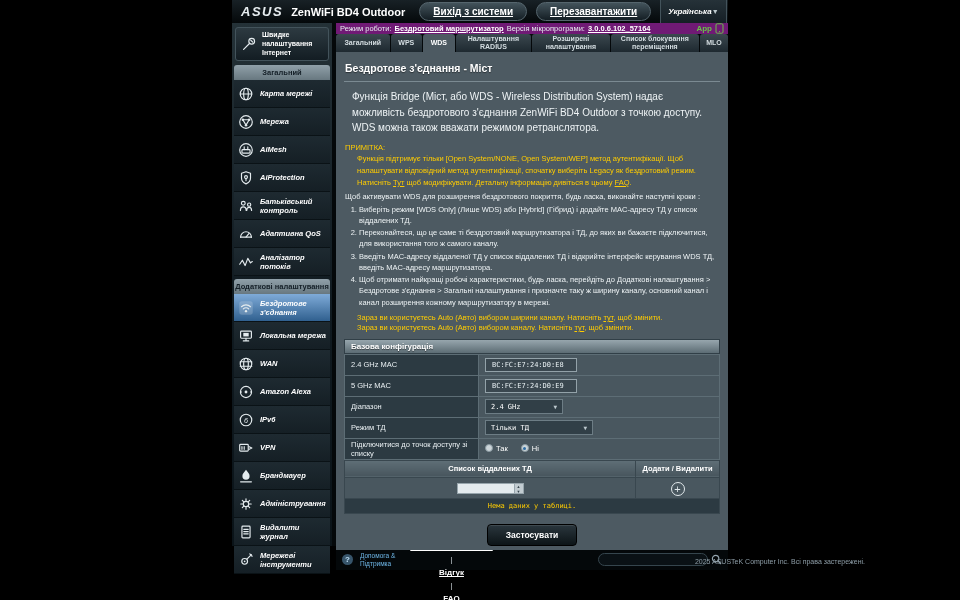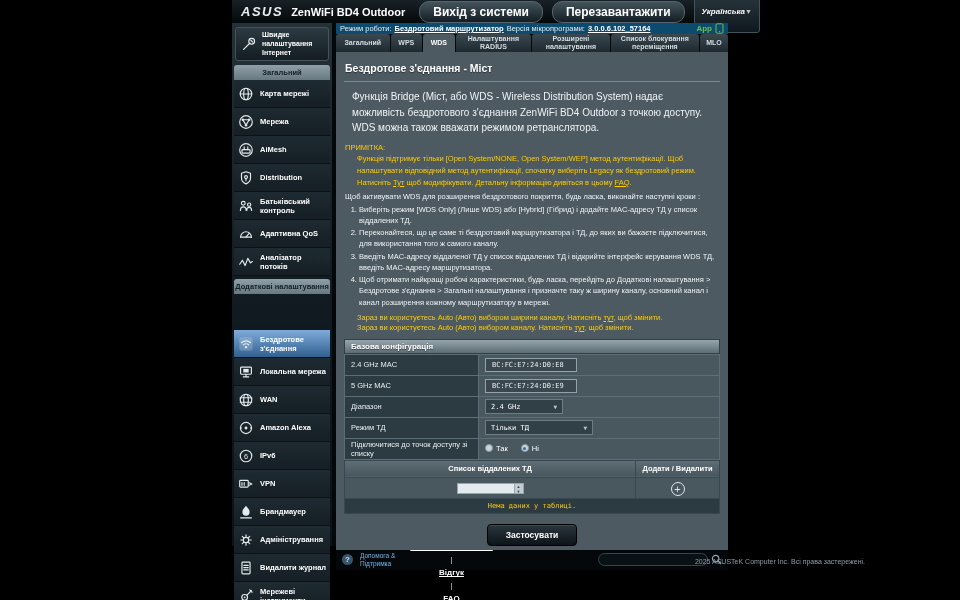--- a/index.html
+++ b/index.html
@@ -10,44 +10,44 @@
     position:relative;
     overflow:hidden;
   }
   .page { position:absolute; left:232px; top:0; width:496px; height:546px; background:#04080a; }
 
   
   .hdr1 { height:23px; display:flex; align-items:center; background:linear-gradient(#182126,#04080a); padding:0 5px; }
   .logo { font-style:italic; font-weight:800; font-size:13px; color:#e7edf0; letter-spacing:1.5px; margin:0 8px 0 4px; }
   .product { font-weight:bold; font-size:11px; color:#fff; margin-right:14px; white-space:nowrap; }
   .hbtn { background:linear-gradient(#43535b,#141e24); border:1px solid #55656d; border-radius:10px; color:#fff;
-          font-size:12px; font-weight:bold; padding:3px 13px; margin-right:9px; white-space:nowrap; cursor:pointer; }
+          font-size:10px; font-weight:bold; padding:3px 13px; margin-right:9px; white-space:nowrap; cursor:pointer;text-decoration:underline; }
   .lang { margin-left:auto; display:flex; align-items:center; justify-content:space-between; background:linear-gradient(#2c3940,#0f181e);
           border:1px solid #43535b; border-radius:3px; padding:16px 7px; width:104px; color:#fff; font-size:8px; font-weight:bold; cursor:pointer;font-style:italic; }
   .lang .chev { font-size:7px; color:#bcc8cd; }
 
   .mid { display:flex; height:523px; }
 
   
   .sidebar { width:100px; flex:none; background:linear-gradient(180deg,#243137 0%,#101a20 55%,#0a1318 100%); padding:2px 0 10px; }
   .qis { margin:2px 3px 4px; display:flex; align-items:center; gap:4px; background:linear-gradient(#2d3a41,#131d23);
          border:1px solid #43535b; border-radius:3px; padding:3px 4px; min-height:25px; cursor:pointer; }
   .qis-label { color:#fff; font-size:7px; font-weight:bold; line-height:1.25; }
   .side-sect { margin:3px 2px 0; background:linear-gradient(#90a0a9,#687880); border-radius:3px 3px 0 0; color:#141f27;
                font-weight:bold; font-size:7.5px; text-align:center; padding:3px 0; }
   .side-item { display:flex; align-items:center; gap:5px; padding:3px 3px; border-bottom:1px solid #0a1216;
-               background:linear-gradient(#1e2a31,#151f25); min-height:28px; cursor:pointer; margin:0 2px; }
+               background:linear-gradient(#1e2a31,#151f25); min-height:28px; cursor:pointer; margin:0 2px;font-style:italic; }
   .side-item .silbl { color:#fff; font-size:7.5px; font-weight:bold; line-height:1.2; }
-  .side-item.active { background:linear-gradient(#7fabd8,#30608f);margin-top:36px; }
+  .side-item.active { background:linear-gradient(#7fabd8,#30608f); }
   .cicn { width:18px; height:18px; flex:none; }
   .cicn svg { width:18px; height:18px; display:block; }
 
   
   .rcol { width:392px; margin-left:4px; display:flex; flex-direction:column; }
-  .hdr2 { height:20px; display:flex; align-items:center; font-size:7.5px; color:#e6edf0; background:#0c4a6e; padding:0 4px; gap:3px; }
+  .hdr2 { height:20px; display:flex; align-items:center; font-size:7.5px; color:#e6edf0; background:#701a75; padding:0 4px; gap:3px; }
   .hdr2 .lnk { font-weight:bold; text-decoration:underline; color:#fff; cursor:pointer; }
   .appbadge { margin-left:auto; display:flex; align-items:center; gap:3px; color:#6abf4b; font-size:8px; font-weight:bold; cursor:pointer; }
 
   .tabs { display:flex; height:22px; gap:1px; }
   .tab { background:linear-gradient(#3b484f,#1e2930); color:#d4dde1; font-size:7px; font-weight:bold; display:flex; align-items:center;
          justify-content:center; text-align:center; border-radius:3px 3px 0 0; padding:1px 2px; line-height:1.15; cursor:pointer; }
   .tab.active { background:#4d5a62; color:#fff; }
 
   .panel { background:#4d5a62; flex:1; padding:7px 8px 4px; position:relative; }
   .panel-title { font-size:10.5px; font-weight:bold; color:#fff; padding:3px 1px 7px; border-bottom:1px solid #7b8a92;
@@ -173,21 +173,21 @@
         <span class="silbl">AiMesh</span>
       </div>
       <div class="side-item">
         <span class="cicn">
           <svg viewBox="0 0 20 20">
               <path class="st" d="M10 3l5 1.8v5.2c0 3.4-2.5 5.5-5 6.5-2.5-1-5-3.1-5-6.5V4.8z"></path>
               <circle class="st" cx="10" cy="9" r="1.6"></circle>
               <path class="st" d="M10 10.6v2.4"></path>
             </svg>
         </span>
-        <span class="silbl">Distribution</span>
+        <span class="silbl">AiProtection</span>
       </div>
       <div class="side-item">
         <span class="cicn">
           <svg viewBox="0 0 20 20">
               <circle class="st" cx="7" cy="7" r="2.1"></circle>
               <circle class="st" cx="13.5" cy="8.5" r="1.8"></circle>
               <path class="st" d="M3.8 15c0-2.6 1.5-4.1 3.2-4.1s3.2 1.5 3.2 4.1 M10.8 15c0-2.1 1.2-3.4 2.7-3.4s2.7 1.3 2.7 3.4"></path>
             </svg>
         </span>
         <span class="silbl">Батьківський контроль</span>

